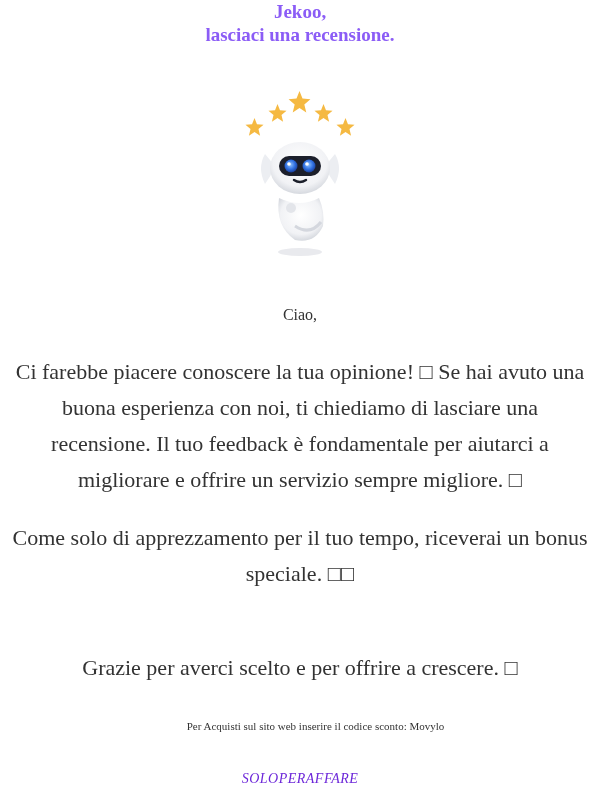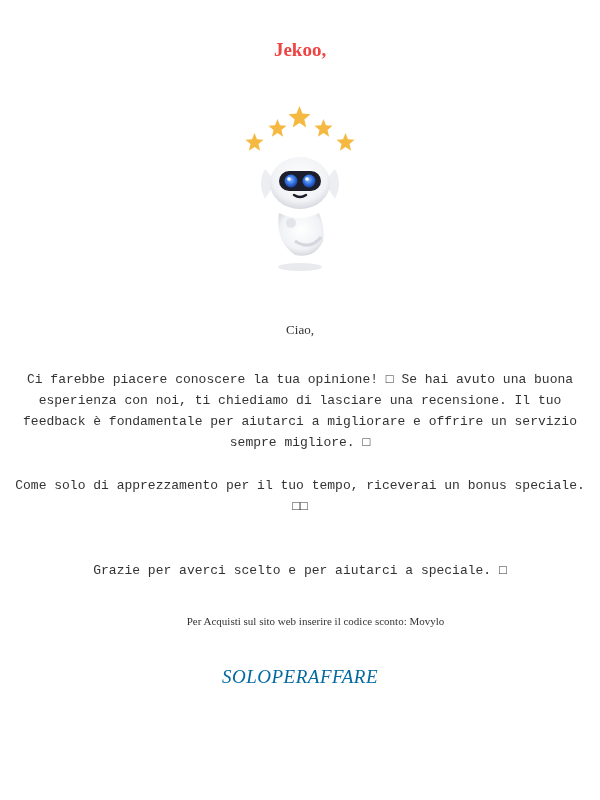--- a/index.html
+++ b/index.html
@@ -3,39 +3,40 @@
   <meta charset="utf-8">
   <style>
     html, body { margin: 0; padding: 0; background: #ffffff; }
     body {
       width: 600px; height: 800px; overflow: hidden;
       font-family: "Liberation Serif", "DejaVu Serif", serif;
       color: #333333;
     }
     .wrap { width: 600px; text-align: center; }
     .headline {
-      margin: 0; padding-top: 38px;
-      font-size: 19px; font-weight: bold; line-height: 23px; color: #ef4444;
+      margin: 0; 
+      font-size: 19px; font-weight: bold; line-height: 23px; color: #8b5cf6;
     }
     .headline span { display: block; }
     .mascot { position: relative; width: 130px; height: 180px; margin: 30px auto 0; }
-    .greeting { margin: 46px 0 0; font-size: 13px; line-height: 26px; }
+    .greeting { margin: 46px 0 0; font-size: 16px; line-height: 26px; }
     .para {
-      margin: 22px auto 0; width: 580px; font-size: 13px; line-height: 21px; font-family: Liberation Mono, monospace;
+      margin: 22px auto 0; width: 580px; font-size: 22px; line-height: 36px;
     }
     .para.first { margin-top: 26px; }
     .promo { margin: 33px 0 0; font-size: 11px; line-height: 14px; color: #333; padding-left: 31px; }
-    .brand { margin: 38px 0 0; font-size: 19px; font-style: italic; letter-spacing: 0.5px; color: #0369a1; }
+    .brand { margin: 38px 0 0; font-size: 14px; font-style: italic; letter-spacing: 0.5px; color: #6d28d9; }
   </style>
 </head>
 <body>
 
 <div class="wrap">
   <h1 class="headline">
     <span>Jekoo,</span>
+    <span>lasciaci una recensione.</span>
   </h1>
 
   <div class="mascot">
     <svg width="130" height="180" viewBox="0 0 130 180">
       <defs>
         <radialGradient id="body" cx="50%" cy="40%" r="60%">
           <stop offset="0%" stop-color="#ffffff"></stop>
           <stop offset="75%" stop-color="#f1f2f5"></stop>
           <stop offset="100%" stop-color="#d6d9df"></stop>
         </radialGradient>
@@ -74,19 +75,19 @@
   </div>
 
   <p class="greeting">Ciao,</p>
 
   <p class="para first">Ci farebbe piacere conoscere la tua opinione! □ Se hai avuto una buona esperienza con noi, ti chiediamo di lasciare una recensione. Il tuo feedback è fondamentale per aiutarci a migliorare e offrire un servizio sempre migliore. □</p>
 
   <p class="para">Come solo di apprezzamento per il tuo tempo, riceverai un bonus speciale. □□</p>
 
   <p class="para">
     <br>
-    <span>Grazie per averci scelto e per aiutarci a speciale. □</span>
+    <span>Grazie per averci scelto e per offrire a crescere. □</span>
   </p>
 
   <p class="promo">Per Acquisti sul sito web inserire il codice sconto: Movylo</p>
 
   <p class="brand">SOLOPERAFFARE</p>
 </div>
 
 </body></html>

